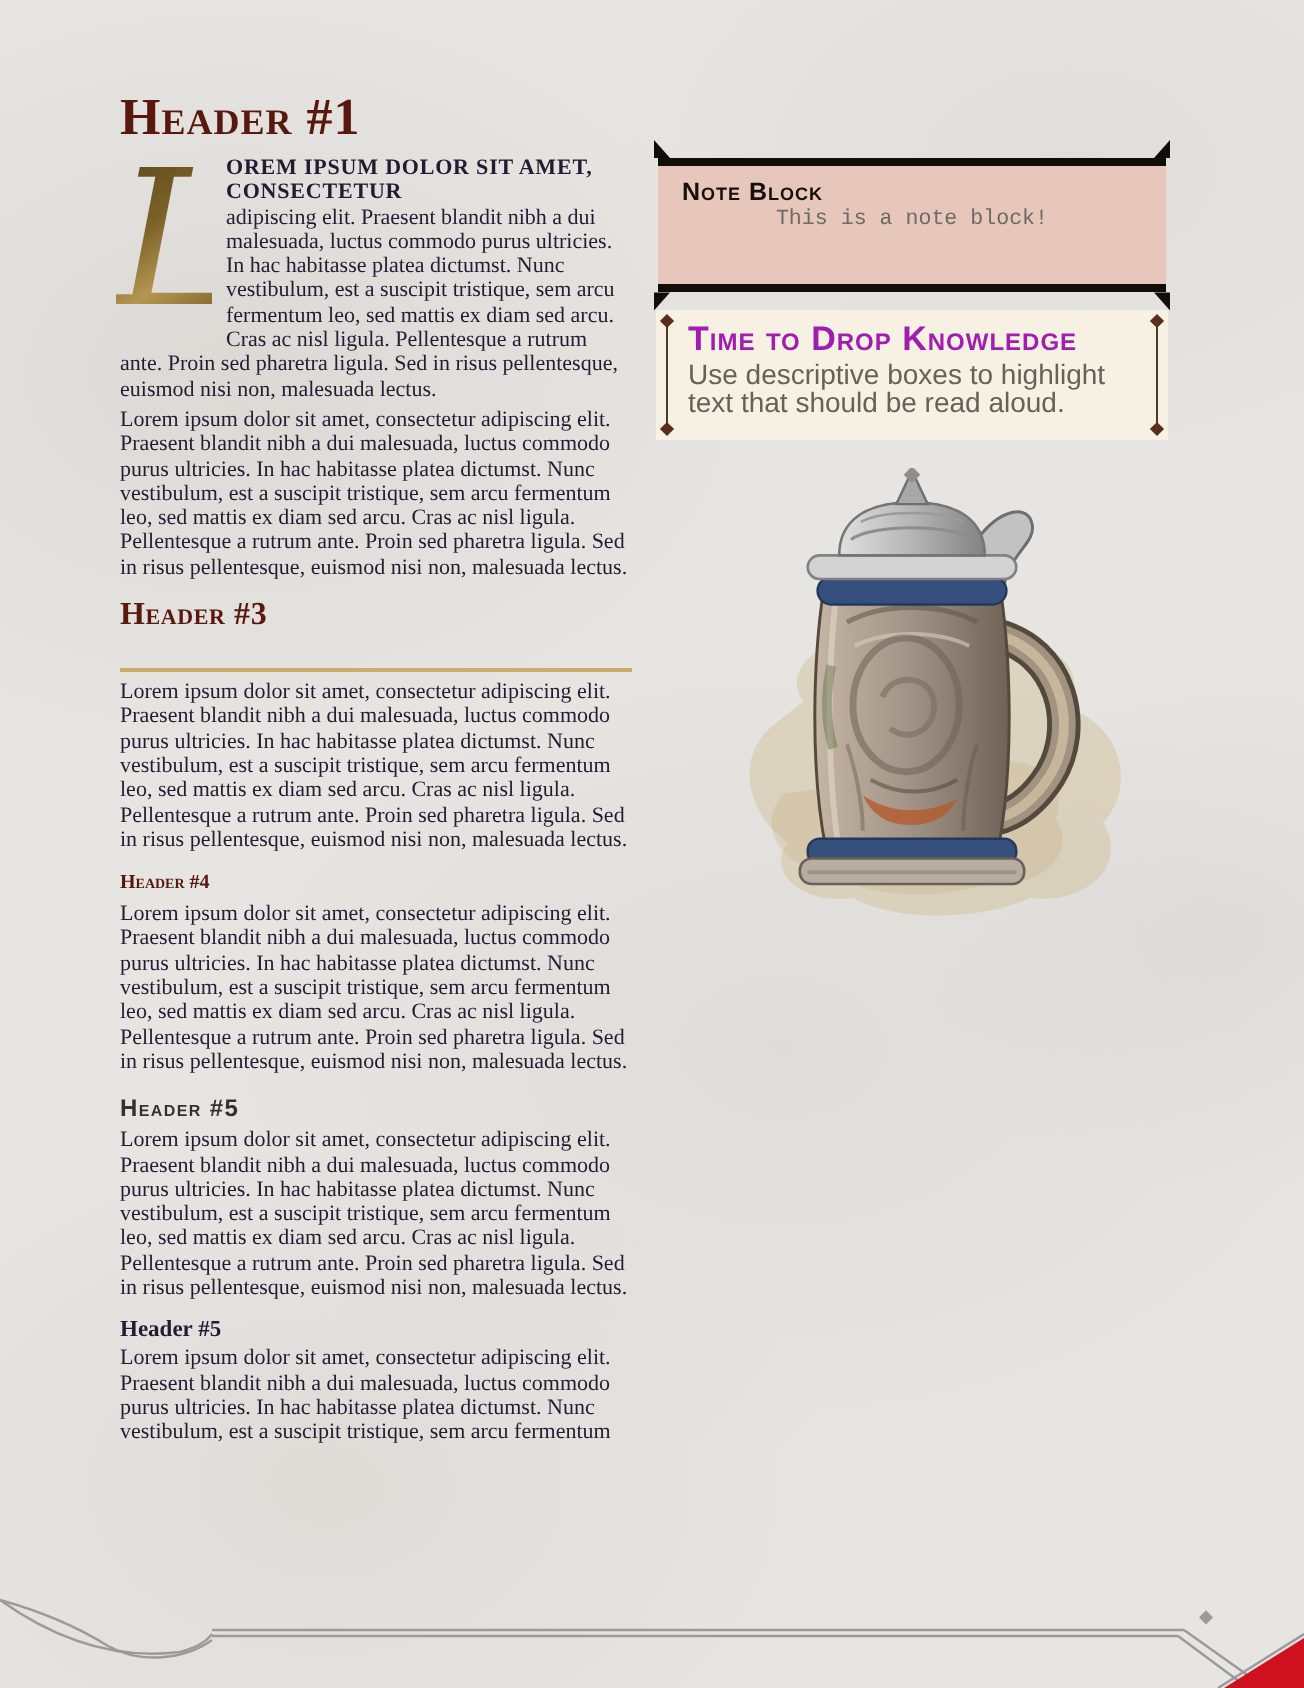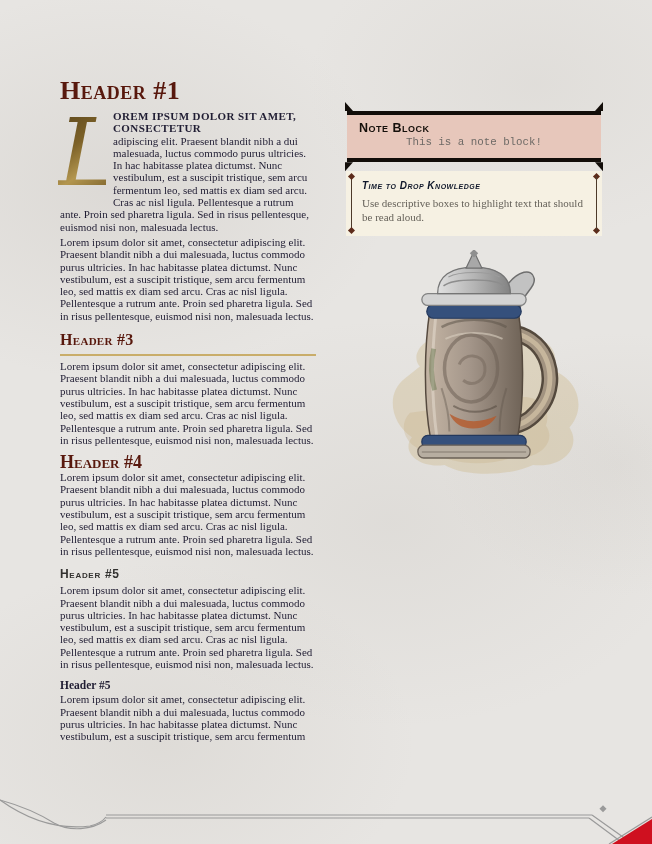--- a/index.html
+++ b/index.html
@@ -10,42 +10,42 @@
     position:relative; width:652px; height:844px; overflow:hidden;
     background-color:#e7e5e2;
     background-image:
       radial-gradient(ellipse 420px 300px at 18% 22%, rgba(176,170,162,0.20), transparent 65%),
       radial-gradient(ellipse 380px 260px at 82% 10%, rgba(188,183,175,0.16), transparent 60%),
       radial-gradient(ellipse 500px 340px at 60% 62%, rgba(172,167,158,0.14), transparent 60%),
       radial-gradient(ellipse 420px 300px at 25% 88%, rgba(182,176,167,0.18), transparent 60%),
       radial-gradient(ellipse 300px 220px at 95% 55%, rgba(200,196,190,0.25), transparent 60%);
   }
 
-  .columns { display:flex; gap:30px; padding:45px 58px 0 60px;margin-top:32px; }
+  .columns { display:flex; gap:12px; padding:45px 58px 0 60px; }
   .col { width:256px; flex:0 0 256px; color:#201d33; font-size:11px; line-height:12.3px; }
   .col-right { margin-top:23px; }
 
   p.body-text { margin:0 0 3px 0; text-align:left; }
 
   .h1 {
     font-variant:small-caps; font-weight:bold; color:#58180D;
     font-size:26px; line-height:28px; letter-spacing:0.5px; margin:0 0 5px 0;
   }
   .h2 {
     font-variant:small-caps; font-weight:bold; color:#58180D;
     font-size:21px; line-height:23px; letter-spacing:0.4px; margin:7px 0 3px 0;
   }
   .h3 {
     font-variant:small-caps; font-weight:bold; color:#58180D;
     font-size:16px; line-height:18px; letter-spacing:0.3px; margin:9px 0 4px 0;
-    border-bottom:2px solid #c9ad6a; padding-bottom:5px;
+    border-bottom:2px solid #c9ad6a; padding-bottom:17px;
   }
   .h4 {
     font-variant:small-caps; font-weight:bold; color:#58180D;
-    font-size:18px; line-height:14px; margin:9px 0 2px 0;
+    font-size:10px; line-height:14px; margin:9px 0 2px 0;
   }
   .h5 {
     font-family:"Liberation Sans", sans-serif; font-variant:small-caps; font-weight:bold;
     color:#333230; font-size:12px; line-height:14px; letter-spacing:0.7px; margin:10px 0 3px 0;
   }
   .h6b { font-weight:bold; color:#201d33; font-size:11.5px; line-height:13px; margin:9px 0 1px 0; }
 
   .dropcap {
     float:left; font-family:"DejaVu Serif", serif; font-style:italic;
     font-size:94px; line-height:80px; height:90px; width:48px;
@@ -54,21 +54,21 @@
   @supports ((-webkit-background-clip:text) or (background-clip:text)) {
     .dropcap {
       background:linear-gradient(145deg,#5d481d 0%,#7c6128 35%,#b3964f 62%,#6e5522 100%);
       -webkit-background-clip:text; background-clip:text; color:transparent;
     }
   }
   .lead-line { display:block; text-transform:uppercase; font-size:11px; letter-spacing:0.4px;font-weight:bold; }
 
   
   .note-block {
-    position:relative; background:#e7c7bb; margin:11px 1px 9px 1px; padding:7px 12px 9px 12px;
+    position:relative; background:#e7c7bb; margin:11px 1px 9px 1px; padding:7px 12px 25px 12px;
     border-top:4px solid #120d09; border-bottom:4px solid #120d09;
   }
   .note-title {
     font-family:"Liberation Sans", sans-serif; font-variant:small-caps; font-weight:bold;
     font-size:12.5px; color:#16100b; letter-spacing:0.5px; margin-bottom:2px;
   }
   .note-body { font-family:Liberation Mono, monospace; font-size:10.8px; color:#6e6a66; line-height:13px;text-align:center; }
   .nc { position:absolute; width:8px; height:9px; background:#120d09; }
   .nc.tl { left:-2px; top:-13px; clip-path:polygon(0 0, 0 100%, 100% 100%); }
   .nc.tr { right:-2px; top:-13px; clip-path:polygon(100% 0, 0 100%, 100% 100%); }
@@ -79,23 +79,23 @@
   .desc-box { position:relative; background:#f6f1e3; margin:0 0 12px 0; padding:9px 16px 11px 16px; }
   .desc-box::before, .desc-box::after {
     content:""; position:absolute; top:5px; bottom:5px; width:1px; background:#4c3a29;
   }
   .desc-box::before { left:5px; } .desc-box::after { right:5px; }
   .dot { position:absolute; width:5px; height:5px; background:#5d2b1a; transform:rotate(45deg); }
   .dot.tl { left:3px; top:3px; } .dot.tr { right:3px; top:3px; }
   .dot.bl { left:3px; bottom:3px; } .dot.br { right:3px; bottom:3px; }
   .desc-title {
     font-family:"Liberation Sans", sans-serif; font-variant:small-caps; font-weight:bold;
-    font-size:10px; color:#0f172a; letter-spacing:0.5px; margin-bottom:3px;font-style:italic;
-  }
-  .desc-body { font-family:Liberation Serif, serif; font-size:11px; color:#66625a; line-height:14.5px; }
+    font-size:17px; color:#a21caf; letter-spacing:0.5px; margin-bottom:3px;
+  }
+  .desc-body { font-family:Liberation Sans, sans-serif; font-size:14px; color:#66625a; line-height:14.5px; }
   .desc-indent { text-indent:10px; }
   .desc-bold { font-weight:bold; color:#3a342c; }
 
   .stein-wrap { margin-top:14px; display:flex; justify-content:center; }
 
   .footer-art { position:absolute; left:0; bottom:0; width:652px; height:46px; }
 </style>
 </head>
 <body>
 

